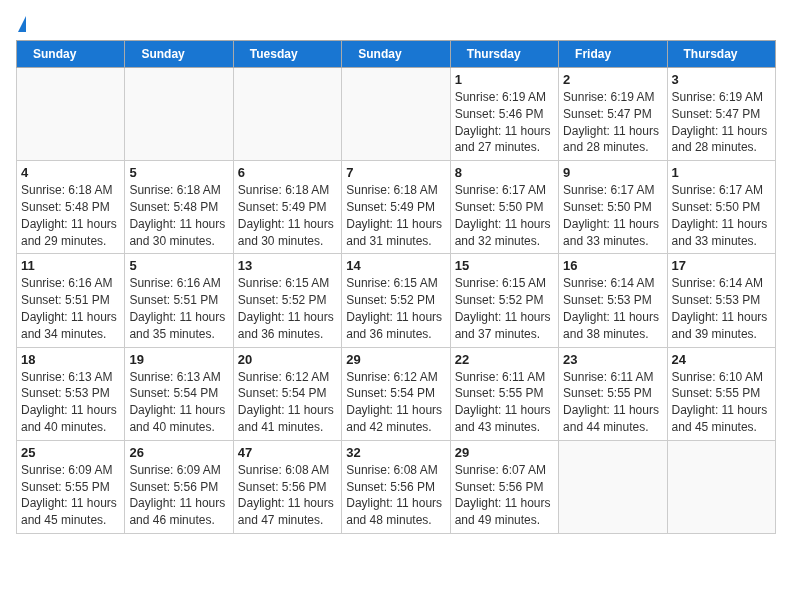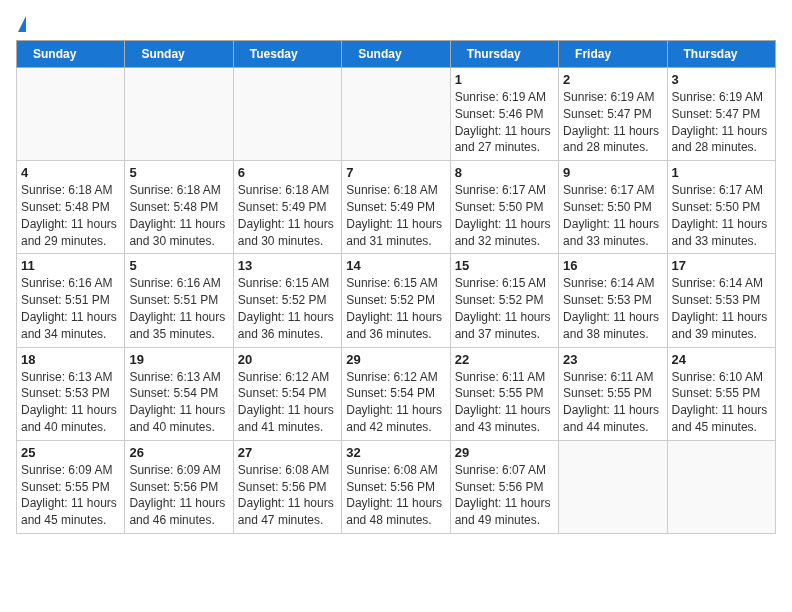--- a/index.html
+++ b/index.html
@@ -230,21 +230,21 @@
       <tr>
         <td>
           <div class="day-num">25</div>
           <div class="day-info">Sunrise: 6:09 AM<br>Sunset: 5:55 PM<br>Daylight: 11 hours and 45 minutes.</div>
         </td>
         <td>
           <div class="day-num">26</div>
           <div class="day-info">Sunrise: 6:09 AM<br>Sunset: 5:56 PM<br>Daylight: 11 hours and 46 minutes.</div>
         </td>
         <td>
-          <div class="day-num">27</div>
+          <div class="day-num">47</div>
           <div class="day-info">Sunrise: 6:08 AM<br>Sunset: 5:56 PM<br>Daylight: 11 hours and 47 minutes.</div>
         </td>
         <td>
           <div class="day-num">32</div>
           <div class="day-info">Sunrise: 6:08 AM<br>Sunset: 5:56 PM<br>Daylight: 11 hours and 48 minutes.</div>
         </td>
         <td>
           <div class="day-num">29</div>
           <div class="day-info">Sunrise: 6:07 AM<br>Sunset: 5:56 PM<br>Daylight: 11 hours and 49 minutes.</div>
         </td>

